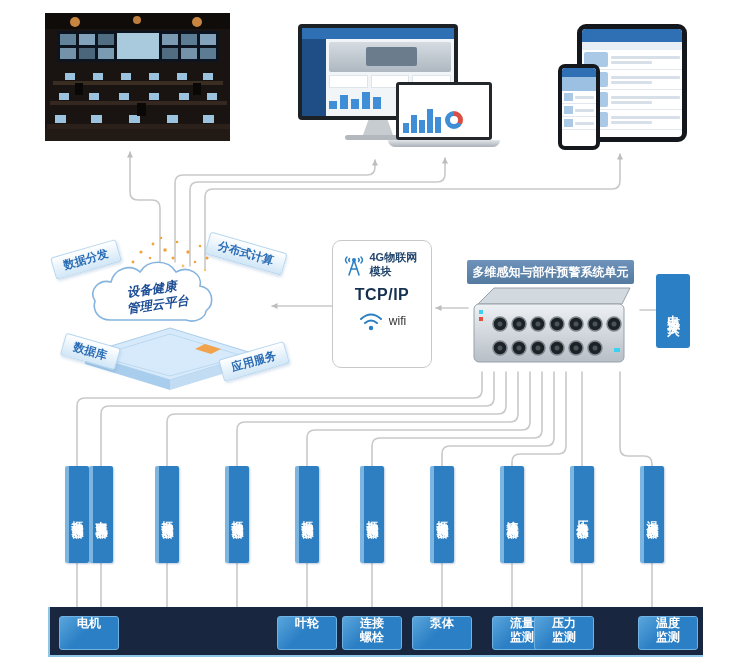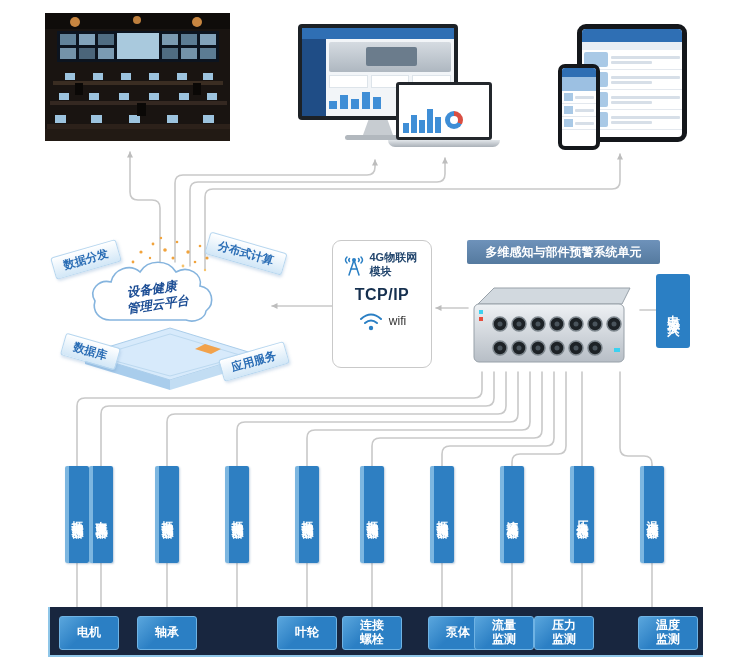--- a/index.html
+++ b/index.html
@@ -64,41 +64,41 @@
 
   
   .netbox{left:332px;top:240px;width:100px;height:128px;background:#fff;border:1.5px solid #c9c9c9;
           border-radius:9px;z-index:2;padding:9px 4px;display:flex;flex-direction:column;align-items:center;gap:7px;}
   .net-row{display:flex;align-items:center;gap:5px;}
   .module-label{width:52px;font-size:11px;line-height:1.3;color:#24476e;font-weight:bold;}
   .protocol{font-size:16px;font-weight:bold;color:#16304f;letter-spacing:.5px;}
   .wifi-label{font-size:12px;color:#333;}
 
   
-  .devtitle{left:467px;top:240px;width:193px;height:24px;background:linear-gradient(#6e92ba,#557a9f);
+  .devtitle{left:467px;top:260px;width:167px;height:24px;background:linear-gradient(#6e92ba,#557a9f);
             border-radius:2px;color:#fff;font-size:12px;font-weight:bold;display:flex;
             align-items:center;justify-content:center;z-index:2;white-space:nowrap;}
   .devimg{left:468px;top:270px;z-index:2;}
 
   .powerbox{left:656px;top:274px;width:34px;height:74px;background:#2b7fc4;border-radius:3px;z-index:2;
             display:flex;align-items:center;justify-content:center;}
   .powerbox span{writing-mode:vertical-rl;color:#fff;font-weight:bold;font-size:12.5px;letter-spacing:3px;}
 
   
   .sensor{top:466px;width:24px;height:97px;z-index:2;border-radius:2px;
           background:linear-gradient(90deg,#7cb6e0 0px,#7cb6e0 4px,#2e7fc2 4px);
           display:flex;align-items:center;justify-content:center;box-shadow:1px 1px 2px rgba(40,90,140,.3);}
   .sensor span{writing-mode:vertical-rl;color:#fff;font-weight:bold;font-size:12px;letter-spacing:1.5px;}
 
   
   .equipbar{left:48px;top:607px;width:655px;height:50px;background:#18263f;z-index:2;
             border-left:2px solid #8fc6e8;border-bottom:2px solid #8fc6e8;}
   .equip{top:616px;width:60px;height:34px;z-index:3;border-radius:3px;border:1px solid #6fb3e4;
          background:linear-gradient(135deg,#5aa6dd 0%,#2b7fc4 45%);
-         display:flex;align-items:center;justify-content:center;text-align:center;}
+         display:flex;align-items:flex-start;justify-content:center;text-align:center;}
   .equip span{color:#fff;font-weight:bold;font-size:12px;line-height:1.15;white-space:pre-line;}
 </style>
 </head>
 <body>
 
 <div id="stage">
 
   <svg class="connectors" width="731" height="657" viewBox="0 0 731 657">
     <defs>
       <marker id="arr" markerWidth="9" markerHeight="9" refX="5.5" refY="3" orient="auto" markerUnits="userSpaceOnUse">
@@ -436,34 +436,31 @@
       <span>压力传感器</span>
     </div>
   <div class="abs sensor" style="left:640px">
       <span>温度传感器</span>
     </div>
 
   <div class="abs equipbar"></div>
   <div class="abs equip" style="left:59px">
       <span>电机</span>
     </div>
-  <div class="abs equip" style="left:137px">
-      <span>轴承</span>
-    </div>
   <div class="abs equip" style="left:342px">
       <span>连接
 螺栓</span>
     </div>
   <div class="abs equip" style="left:277px">
       <span>叶轮</span>
     </div>
-  <div class="abs equip" style="left:428px">
+  <div class="abs equip" style="left:412px">
       <span>泵体</span>
     </div>
-  <div class="abs equip" style="left:474px">
+  <div class="abs equip" style="left:492px">
       <span>流量
 监测</span>
     </div>
   <div class="abs equip" style="left:534px">
       <span>压力
 监测</span>
     </div>
   <div class="abs equip" style="left:638px">
       <span>温度
 监测</span>

